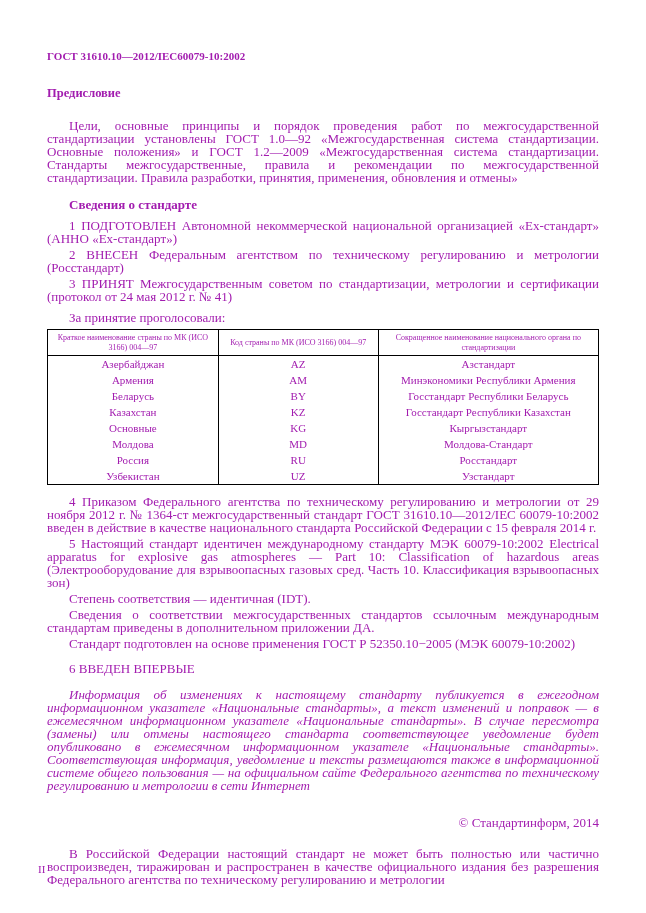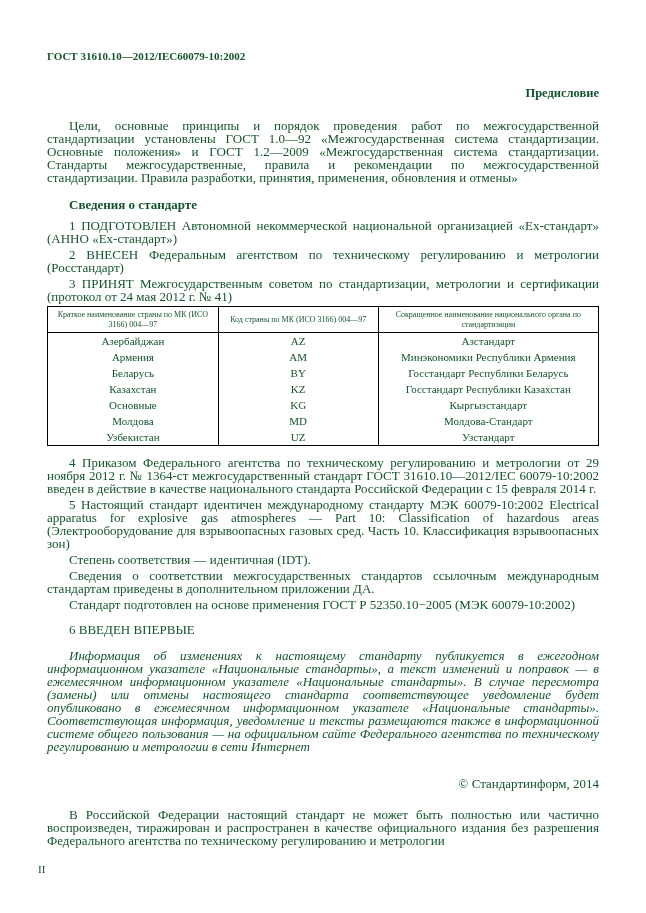--- a/index.html
+++ b/index.html
@@ -1,22 +1,22 @@
 <!DOCTYPE html>
 <html><head>
 <meta charset="utf-8">
 <style>
   html,body{margin:0;padding:0;background:#e9e9e9;}
   .page{
     width:646px;height:913px;box-sizing:border-box;margin:0 auto;
     padding:50px 47px 30px 47px;background:#ffffff;position:relative;
-    font-family:"Liberation Serif","DejaVu Serif",serif;color:#14532d;
+    font-family:"Liberation Serif","DejaVu Serif",serif;color:#a21caf;
   }
   .doc-number{font-weight:bold;font-size:11px;margin:0 0 24px 0;text-align:left;}
-  .title{font-size:12.5px;font-weight:bold;text-align:right;margin:8px 0 18px 0;}
+  .title{font-size:12.5px;font-weight:bold;text-align:left;margin:8px 0 18px 0;}
   p{margin:0;font-size:13px;line-height:13px;text-align:justify;text-indent:22px;}
   .subheading{font-weight:bold;margin:14px 0 8px 0;}
   .item{margin:0 0 3px 0;}
   .vote{margin:8px 0 5px 0;}
   table.vote-table{width:100%;border-collapse:collapse;margin:2px 0 10px 0;border:1px solid #000;}
   .vote-table th{
     border:1px solid #000;font-size:8px;font-weight:normal;text-align:center;
     padding:3px 4px;line-height:9.5px;vertical-align:middle;
   }
   .vote-table td{
@@ -43,20 +43,21 @@
   <div class="title">Предисловие</div>
 
   <p>Цели, основные принципы и порядок проведения работ по межгосударственной стандартизации установлены ГОСТ 1.0—92 «Межгосударственная система стандартизации. Основные положения» и ГОСТ 1.2—2009 «Межгосударственная система стандартизации. Стандарты межгосударственные, правила и рекомендации по межгосударственной стандартизации. Правила разработки, принятия, применения, обновления и отмены»</p>
 
   <p class="subheading">Сведения о стандарте</p>
 
   <p class="item">1 ПОДГОТОВЛЕН Автономной некоммерческой национальной организацией «Ex-стандарт» (АННО «Ех-стандарт»)</p>
   <p class="item">2 ВНЕСЕН Федеральным агентством по техническому регулированию и метрологии (Росстандарт)</p>
   <p class="item">3 ПРИНЯТ Межгосударственным советом по стандартизации, метрологии и сертификации (протокол от 24 мая 2012 г. № 41)</p>
 
+  <p class="vote">За принятие проголосовали:</p>
 
   <table class="vote-table">
     <thead>
       <tr>
         <th class="col-country">Краткое наименование страны по МК (ИСО 3166) 004—97</th>
         <th class="col-code">Код страны по МК (ИСО 3166) 004—97</th>
         <th class="col-org">Сокращенное наименование национального органа по стандартизации</th>
       </tr>
     </thead>
     <tbody>
@@ -84,20 +85,25 @@
         <td>Основные</td>
         <td class="code">KG</td>
         <td>Кыргызстандарт</td>
       </tr>
       <tr>
         <td>Молдова</td>
         <td class="code">MD</td>
         <td>Молдова-Стандарт</td>
       </tr>
       <tr>
+        <td>Россия</td>
+        <td class="code">RU</td>
+        <td>Росстандарт</td>
+      </tr>
+      <tr>
         <td>Узбекистан</td>
         <td class="code">UZ</td>
         <td>Узстандарт</td>
       </tr>
     </tbody>
   </table>
 
   <p class="item">4 Приказом Федерального агентства по техническому регулированию и метрологии от 29 ноября 2012 г. № 1364-ст межгосударственный стандарт ГОСТ 31610.10—2012/IEC 60079-10:2002 введен в действие в качестве национального стандарта Российской Федерации с 15 февраля 2014 г.</p>
   <p class="item">5 Настоящий стандарт идентичен международному стандарту МЭК 60079-10:2002 Electrical apparatus for explosive gas atmospheres — Part 10: Classification of hazardous areas (Электрооборудование для взрывоопасных газовых сред. Часть 10. Классификация взрывоопасных зон)</p>
   <p class="item">Степень соответствия — идентичная (IDT).</p>

